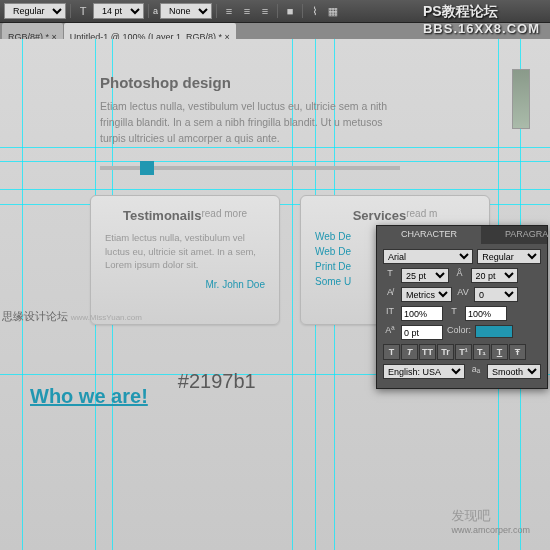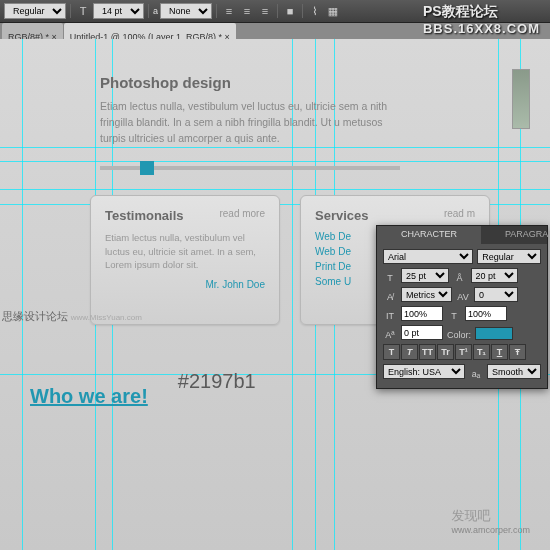--- a/index.html
+++ b/index.html
@@ -15,40 +15,40 @@
 .canvas{background:linear-gradient(#d8d8d8,#c8c8c8);position:relative;height:511px;overflow:hidden}
 .guide-v{position:absolute;top:0;bottom:0;width:1px;background:#00eaff;opacity:.7}
 .guide-h{position:absolute;left:0;right:0;height:1px;background:#00eaff;opacity:.7}
 .content{position:absolute;left:0;right:0;top:15px;padding:20px 30px;color:#7a7a7a}
 h2{font-size:15px;font-weight:700;color:#6a6a6a;margin-bottom:8px}
 .lorem{font-size:10.5px;line-height:1.5;color:#888;max-width:300px}
 .slider-track{height:4px;background:#b5b5b5;width:300px;margin:20px 0;position:relative}
 .slider-h{position:absolute;width:14px;height:14px;background:#2197b1;top:-5px;left:40px}
 .cards{display:flex;gap:20px;margin-top:25px}
 .card{background:linear-gradient(#e2e2e2,#d0d0d0);border:1px solid #b8b8b8;border-radius:6px;padding:12px 14px;width:190px;height:130px;box-shadow:0 1px 2px rgba(0,0,0,.1)}
-.card-hd{display:flex;justify-content:space-between;margin-bottom:8px}
+.card-hd{display:flex;justify-content:center;margin-bottom:8px}
 .card-title{font-size:13px;font-weight:700;color:#6a6a6a}
 .readmore{font-size:10px;color:#999}
 .card-body{font-size:9.5px;color:#999;line-height:1.4}
 .author{font-size:10px;color:#2197b1;text-align:right;margin-top:8px}
 .svc-link{font-size:10px;color:#2197b1;display:block;margin-bottom:4px}
 .who{font-size:20px;font-weight:700;color:#2197b1;text-decoration:underline;margin-top:30px}
 .hexnote{font-size:20px;color:#5a5a5a;margin-left:30px}
 .who-row{display:flex;align-items:center;margin-top:30px}
 .watermark1{position:absolute;top:3px;right:10px;color:#e8e8e8;font-size:14px;font-weight:700;text-shadow:1px 1px 2px #000;font-family:'SimHei',sans-serif}
 .watermark1 .url{font-size:13px;display:block;letter-spacing:1px}
 .wm2{position:absolute;left:2px;top:270px;font-size:11px;color:#666;font-family:SimSun}
 .wm3{position:absolute;right:20px;bottom:15px;font-size:13px;color:#999;font-family:SimSun}
 .wm3 .u{font-size:9px;display:block;color:#888}
 .char-panel{position:absolute;right:2px;top:225px;width:172px;background:#535353;border:1px solid #222;box-shadow:0 2px 8px rgba(0,0,0,.5);font-size:9px;color:#ccc}
 .cp-tabs{display:flex;background:#3a3a3a;height:18px}
 .cp-tab{padding:3px 24px;color:#aaa}
 .cp-tab.act{background:#535353;color:#ddd}
 .cp-body{padding:5px 6px}
-.cp-row{display:flex;gap:4px;margin-bottom:4px;align-items:flex-end}
+.cp-row{display:flex;gap:4px;margin-bottom:4px;align-items:flex-start}
 .cp-sel{background:#ddd;border:1px solid #333;font-size:9px;flex:1;height:15px}
 .cp-inp{background:#fff;border:1px solid #333;width:42px;height:15px;font-size:9px;padding:0 2px}
 .cp-icn{width:14px;text-align:center;color:#ccc}
 .cp-btns{display:flex;gap:1px;margin:4px 0}
 .cp-btn{width:17px;height:16px;background:#606060;border:1px solid #333;display:flex;align-items:center;justify-content:center;font-size:9px;color:#ddd;font-weight:700}
 .color-sw{width:38px;height:13px;background:#2197b1;border:1px solid #333}
 .img-thumb{position:absolute;right:20px;top:30px;width:18px;height:60px;background:linear-gradient(#8a9a8a,#aabbaa);border:1px solid #999}
 </style>
 </head>
 <body>

